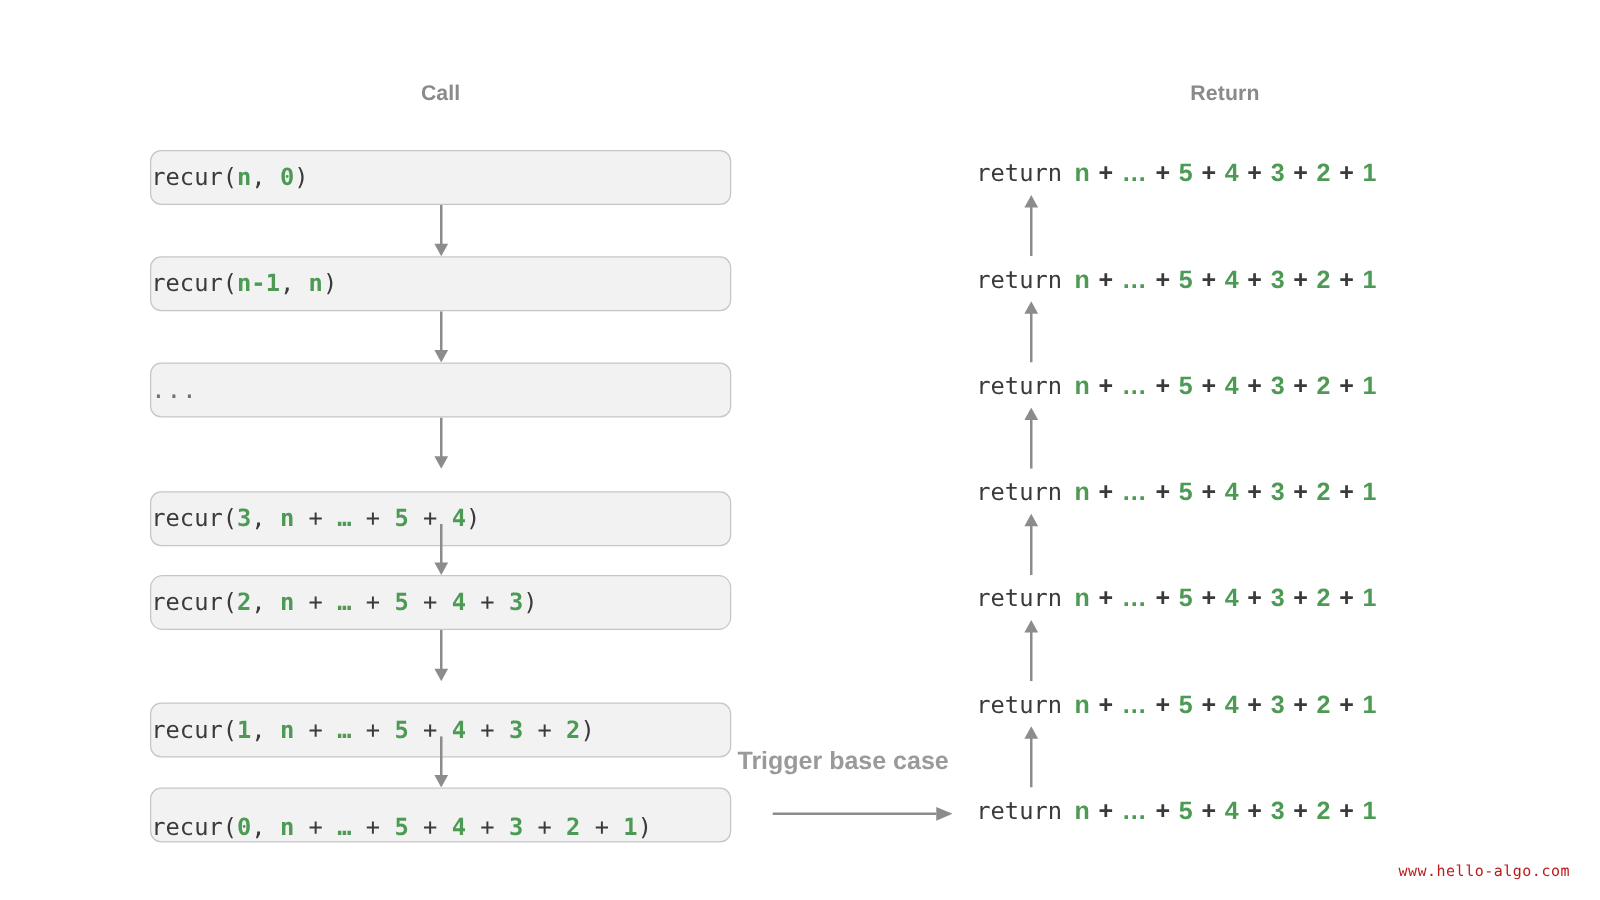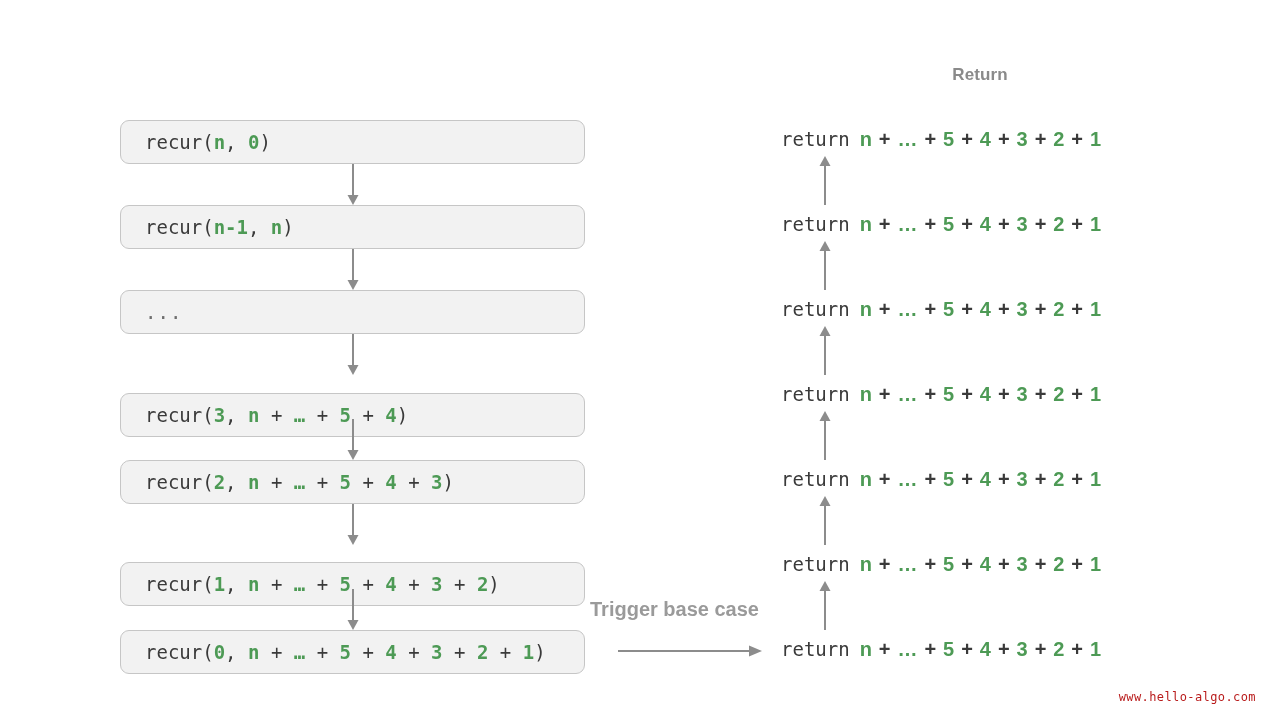--- a/index.html
+++ b/index.html
@@ -49,21 +49,20 @@
     position: absolute;
     left: 120px;
     width: 465px;
     height: 44px;
     box-sizing: border-box;
     background: #f2f2f2;
     border: 1px solid #c6c6c6;
     border-radius: 9px;
     display: flex;
     align-items: center;
-    padding-left: 24px;
     font-family: "DejaVu Sans Mono", monospace;
     font-size: 19px;
     color: #3a3a3a;
     white-space: nowrap;
     letter-spacing: 0px;
   }
   .call-box .arg { color: #4d9a55; font-weight: bold; }
   .call-box .plain { color: #3a3a3a; }
   .ellipsis-dots {
     font-family: "DejaVu Sans Mono", monospace;
@@ -142,20 +141,21 @@
     font-size: 12px;
     color: #b91c1c;
     letter-spacing: 0.4px;
   }
 </style>
 </head>
 <body>
 
 <div id="canvas">
 
+  <div class="col-header" id="call-header">Call</div>
   <div class="col-header" id="return-header">Return</div>
 
   <div id="call-column">
       <div class="call-box" style="top: 120px;">
         <span><span class="plain">recur(</span><span class="arg">n</span><span class="plain">, </span><span class="arg">0</span><span class="plain">)</span></span>
       </div>
       <svg class="down-arrow" viewBox="0 0 14 41" height="41" style="top: 164px;">
         <line x1="7" y1="0" x2="7" y2="32" stroke="#8C8C8C" stroke-width="2"></line>
         <polygon points="1.5,31 12.5,31 7,41" fill="#8C8C8C"></polygon>
       </svg>
@@ -187,21 +187,21 @@
         <line x1="7" y1="0" x2="7" y2="32" stroke="#8C8C8C" stroke-width="2"></line>
         <polygon points="1.5,31 12.5,31 7,41" fill="#8C8C8C"></polygon>
       </svg>
       <div class="call-box" style="top: 562px;">
         <span><span class="plain">recur(</span><span class="arg">1</span><span class="plain">, </span><span class="arg">n</span><span class="plain"> + </span><span class="arg">…</span><span class="plain"> + </span><span class="arg">5</span><span class="plain"> + </span><span class="arg">4</span><span class="plain"> + </span><span class="arg">3</span><span class="plain"> + </span><span class="arg">2</span><span class="plain">)</span></span>
       </div>
       <svg class="down-arrow" viewBox="0 0 14 41" height="41" style="top: 589px;">
         <line x1="7" y1="0" x2="7" y2="32" stroke="#8C8C8C" stroke-width="2"></line>
         <polygon points="1.5,31 12.5,31 7,41" fill="#8C8C8C"></polygon>
       </svg>
-      <div class="call-box" style="top: 630px;">
+      <div class="call-box" style="top: 630px; align-items: flex-end;">
         <span><span class="plain">recur(</span><span class="arg">0</span><span class="plain">, </span><span class="arg">n</span><span class="plain"> + </span><span class="arg">…</span><span class="plain"> + </span><span class="arg">5</span><span class="plain"> + </span><span class="arg">4</span><span class="plain"> + </span><span class="arg">3</span><span class="plain"> + </span><span class="arg">2</span><span class="plain"> + </span><span class="arg">1</span><span class="plain">)</span></span>
       </div>
     </div>
 
   <div id="return-column">
       <div class="return-row" style="top: 128px;">
         <span class="return-kw">return</span>
         <span class="return-expr">n<span class="op"> + </span>…<span class="op"> + </span>5<span class="op"> + </span>4<span class="op"> + </span>3<span class="op"> + </span>2<span class="op"> + </span>1</span>
       </div>
       <svg class="up-arrow" viewBox="0 0 14 49" height="49" style="top: 156px;">

